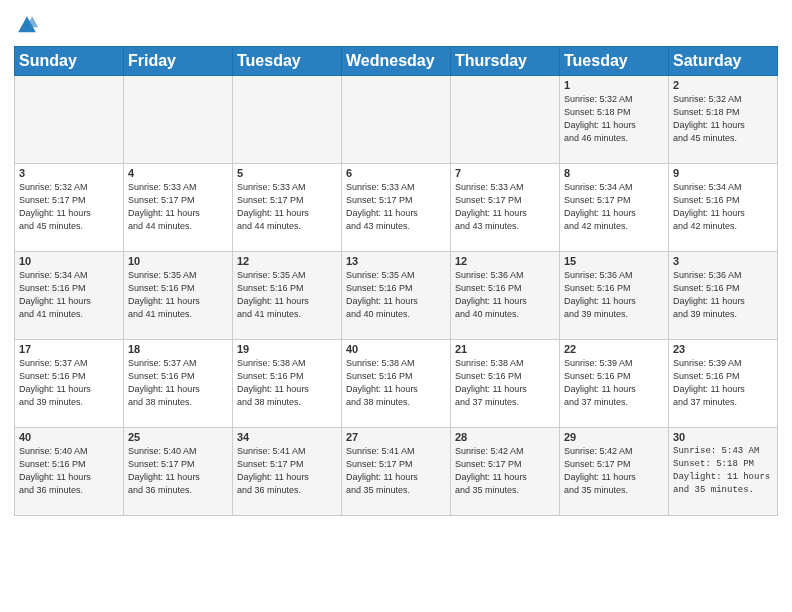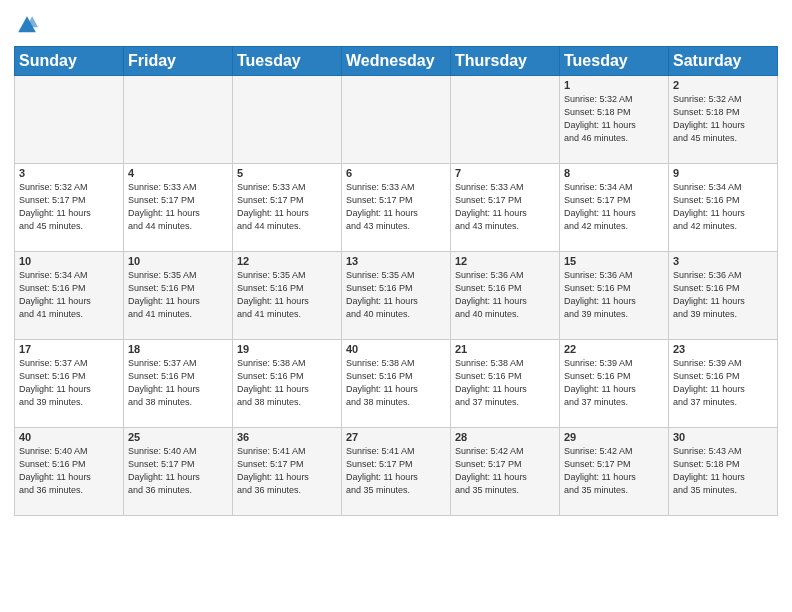--- a/index.html
+++ b/index.html
@@ -317,21 +317,21 @@
 and 36 minutes.</div>
           </td>
           <td>
             <span class="day-num">25</span>
             <div class="day-info" style="white-space: pre-line;">Sunrise: 5:40 AM
 Sunset: 5:17 PM
 Daylight: 11 hours
 and 36 minutes.</div>
           </td>
           <td>
-            <span class="day-num">36</span>
+            <span class="day-num">34</span>
             <div class="day-info" style="white-space: pre-line;">Sunrise: 5:41 AM
 Sunset: 5:17 PM
 Daylight: 11 hours
 and 36 minutes.</div>
           </td>
           <td>
             <span class="day-num">27</span>
             <div class="day-info" style="white-space: pre-line;">Sunrise: 5:41 AM
 Sunset: 5:17 PM
 Daylight: 11 hours
@@ -346,21 +346,21 @@
           </td>
           <td>
             <span class="day-num">29</span>
             <div class="day-info" style="white-space: pre-line;">Sunrise: 5:42 AM
 Sunset: 5:17 PM
 Daylight: 11 hours
 and 35 minutes.</div>
           </td>
           <td>
             <span class="day-num">30</span>
-            <div class="day-info" style="white-space: pre-line;">Sunrise: 5:43 AM
+            <div class="day-info" style="white-space: pre-line; font-family: Liberation Mono, monospace;">Sunrise: 5:43 AM
 Sunset: 5:18 PM
 Daylight: 11 hours
 and 35 minutes.</div>
           </td>
         </tr>
       </tbody>
   </table>
 </div>
 
 </body></html>

